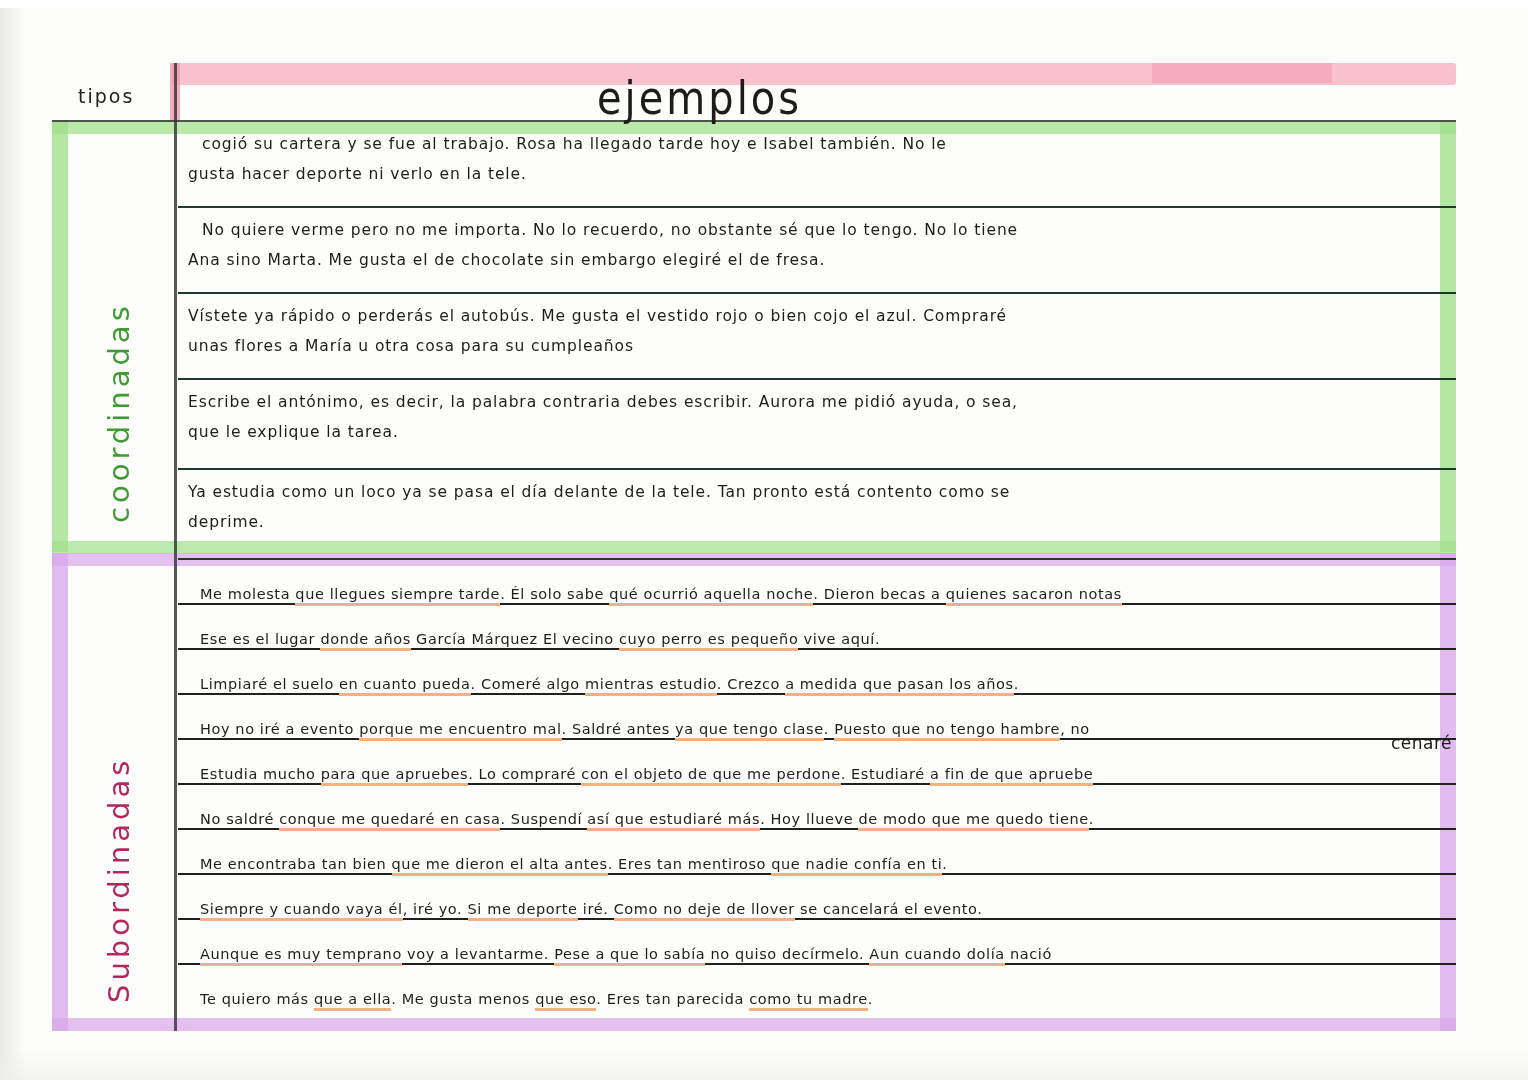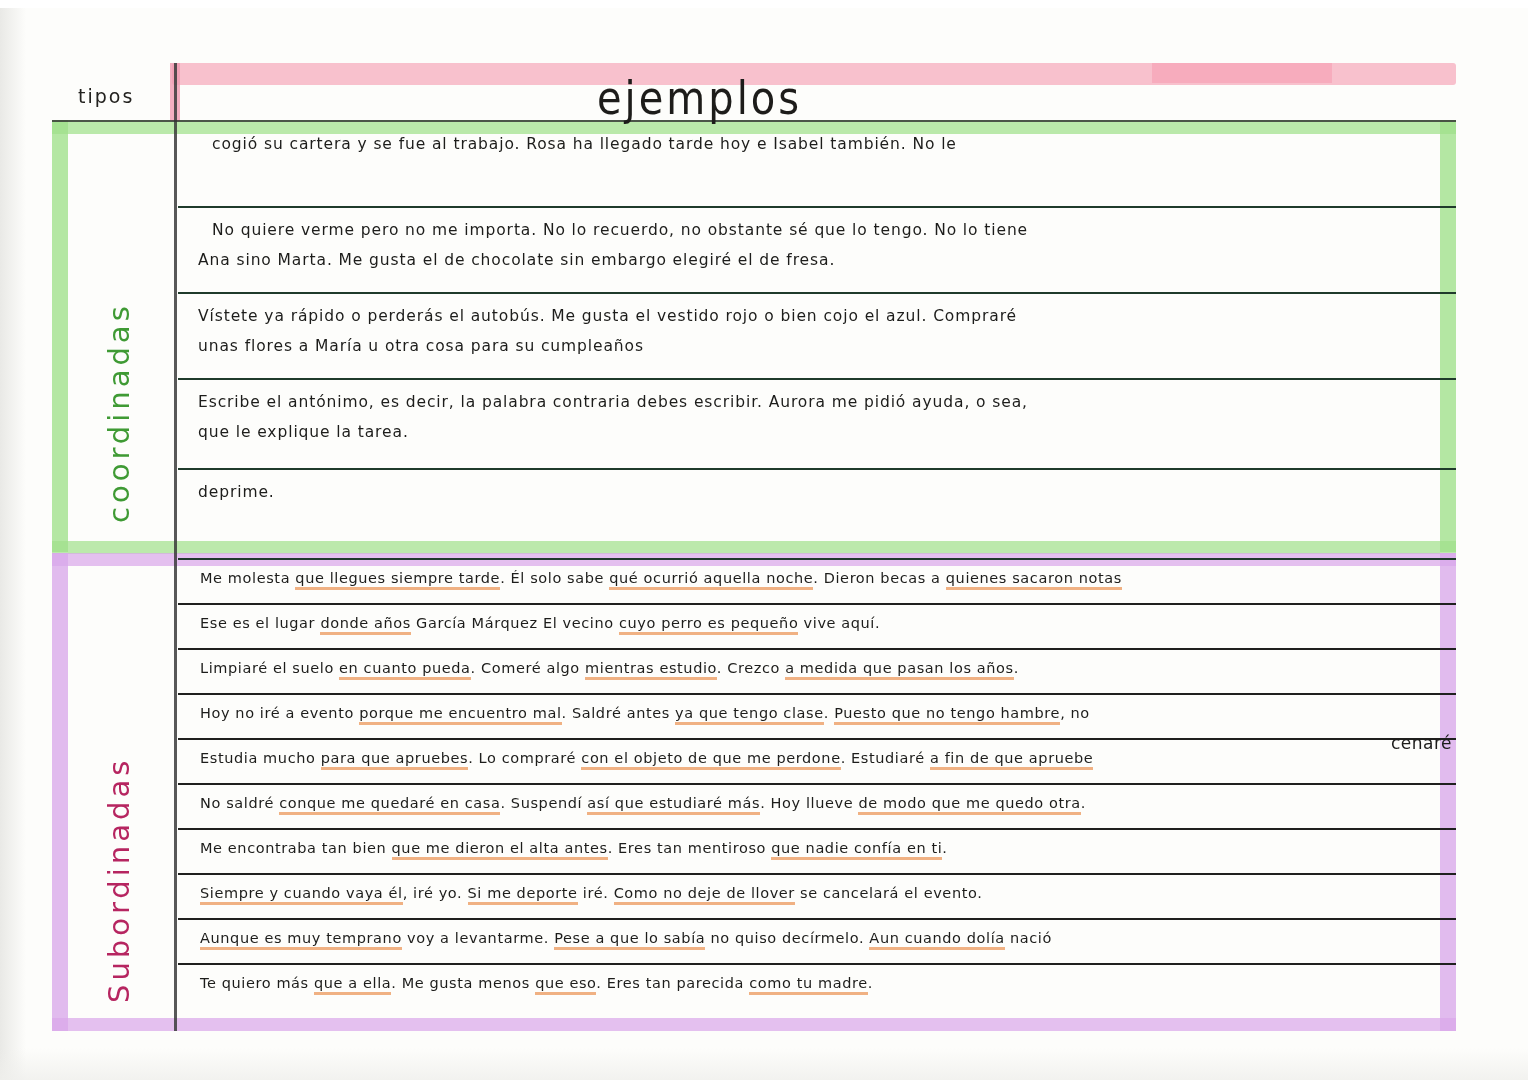--- a/index.html
+++ b/index.html
@@ -150,42 +150,42 @@
   .ex-col {
     position: absolute;
     left: 126px; top: 59px;
     width: 1278px;
     height: 909px;
   }
   .ex-block {
     position: relative;
     border-bottom: 2px solid #2c3a2c;
     box-sizing: border-box;
-    padding: 7px 6px 6px 20px;
+    padding: 7px 6px 6px 10px;
   }
   .ex-block.coord {
     height: 86px;
     border-bottom-color: #1f3a2b;
   }
   .ex-block.coord.tall {
     height: 90px;
   }
   .ex-line {
     font-family: "DejaVu Sans", sans-serif;
     font-size: 15.5px;
     color: #1d1d1b;
     letter-spacing: 0.9px;
     line-height: 30px;
     white-space: nowrap;
   }
   .ex-line.indent { padding-left: 14px; }
 
   .ex-block.sub {
     height: 45px;
-    padding: 4px 4px 3px 22px;
+    padding: 20px 4px 3px 22px;
     border-bottom: 2px solid #20201e;
   }
   .ex-block.sub .ex-line {
     font-size: 14.5px;
     line-height: 28px;
     letter-spacing: 0.6px;
   }
   .ex-block.sub.last { border-bottom: none; }
 
   .u {
@@ -228,55 +228,57 @@
     <div class="hdr-tipos">tipos</div>
     <div class="hdr-ejemplos">ejemplos</div>
 
     <div class="side-label side-coordinadas">coordinadas</div>
     <div class="side-label side-subordinadas">Subordinadas</div>
 
     <div class="ex-col">
 
       <div class="ex-block coord">
         <div class="ex-line indent">cogió su cartera y se fue al trabajo. Rosa ha llegado tarde hoy e Isabel también. No le</div>
+        <div class="ex-line">gusta hacer deporte ni verlo en la tele.</div>
       </div>
       <div class="ex-block coord">
         <div class="ex-line indent">No quiere verme pero no me importa. No lo recuerdo, no obstante sé que lo tengo. No lo tiene</div>
         <div class="ex-line">Ana sino Marta. Me gusta el de chocolate sin embargo elegiré el de fresa.</div>
       </div>
       <div class="ex-block coord">
         <div class="ex-line">Vístete ya rápido o perderás el autobús. Me gusta el vestido rojo o bien cojo el azul. Compraré</div>
         <div class="ex-line">unas flores a María u otra cosa para su cumpleaños</div>
       </div>
       <div class="ex-block coord tall">
         <div class="ex-line">Escribe el antónimo, es decir, la palabra contraria debes escribir. Aurora me pidió ayuda, o sea,</div>
         <div class="ex-line">que le explique la tarea.</div>
       </div>
       <div class="ex-block coord tall">
+        <div class="ex-line">Ya estudia como un loco ya se pasa el día delante de la tele. Tan pronto está contento como se</div>
         <div class="ex-line">deprime.</div>
       </div>
 
       <div class="ex-block sub">
         <div class="ex-line"><span>Me molesta </span><span class="u">que llegues siempre tarde</span><span>. Él solo sabe </span><span class="u">qué ocurrió aquella noche</span><span>. Dieron becas a </span><span class="u">quienes sacaron notas</span></div>
       </div>
       <div class="ex-block sub">
         <div class="ex-line"><span>Ese es el lugar </span><span class="u">donde años</span><span> García Márquez  El vecino </span><span class="u">cuyo perro es pequeño</span><span> vive aquí.</span></div>
       </div>
       <div class="ex-block sub">
         <div class="ex-line"><span>Limpiaré el suelo </span><span class="u">en cuanto pueda</span><span>. Comeré algo </span><span class="u">mientras estudio</span><span>. Crezco </span><span class="u">a medida que pasan los años</span><span>.</span></div>
       </div>
       <div class="ex-block sub">
         <div class="ex-line"><span>Hoy no iré a evento </span><span class="u">porque me encuentro mal</span><span>. Saldré antes </span><span class="u">ya que tengo clase</span><span>. </span><span class="u">Puesto que no tengo hambre</span><span>, no</span></div>
         <div class="tiny-note">cenaré</div>
       </div>
       <div class="ex-block sub">
         <div class="ex-line"><span>Estudia mucho </span><span class="u">para que apruebes</span><span>. Lo compraré </span><span class="u">con el objeto de que me perdone</span><span>. Estudiaré </span><span class="u">a fin de que apruebe</span></div>
       </div>
       <div class="ex-block sub">
-        <div class="ex-line"><span>No saldré </span><span class="u">conque me quedaré en casa</span><span>. Suspendí </span><span class="u">así que estudiaré más</span><span>. Hoy llueve </span><span class="u">de modo que me quedo otra</span><span>.</span></div>
+        <div class="ex-line"><span>No saldré </span><span class="u">conque me quedaré en casa</span><span>. Suspendí </span><span class="u">así que estudiaré más</span><span>. Hoy llueve </span><span class="u">de modo que me quedo tiene</span><span>.</span></div>
       </div>
       <div class="ex-block sub">
         <div class="ex-line"><span>Me encontraba tan bien </span><span class="u">que me dieron el alta antes</span><span>. Eres tan mentiroso </span><span class="u">que nadie confía en ti</span><span>.</span></div>
       </div>
       <div class="ex-block sub">
         <div class="ex-line"><span class="u">Siempre y cuando vaya él</span><span>, iré yo.  </span><span class="u">Si me deporte</span><span> iré.  </span><span class="u">Como no deje de llover</span><span> se cancelará el evento.</span></div>
       </div>
       <div class="ex-block sub">
         <div class="ex-line"><span class="u">Aunque es muy temprano</span><span> voy a levantarme. </span><span class="u">Pese a que lo sabía</span><span> no quiso decírmelo. </span><span class="u">Aun cuando dolía</span><span> nació</span></div>
       </div>

